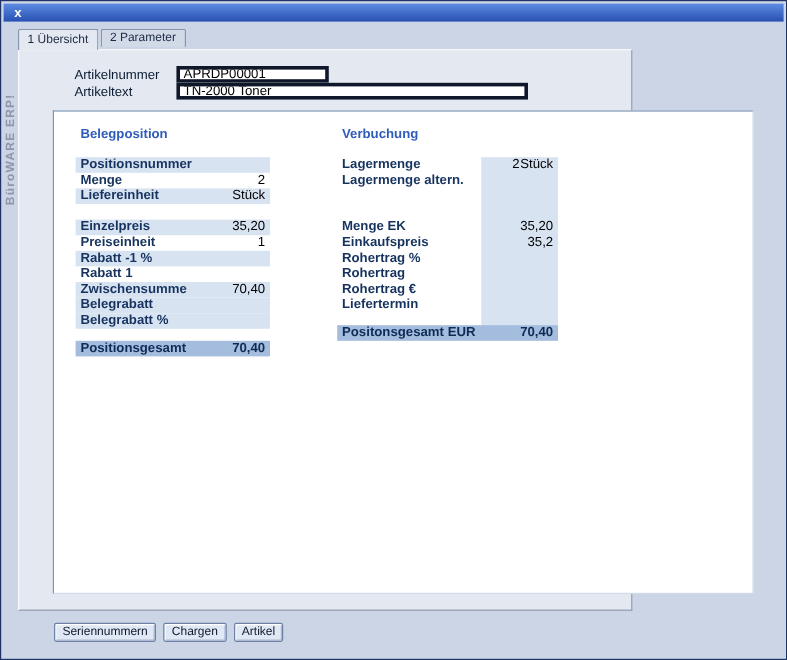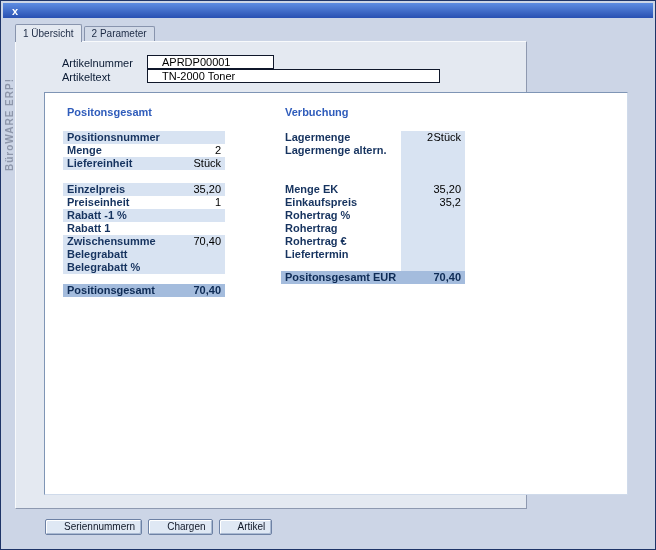--- a/index.html
+++ b/index.html
@@ -20,40 +20,40 @@
   #titlebar .close { width:14px; text-align:center; font-weight:bold; cursor:default; }
 
   #content { position:absolute; left:3px; top:18px; right:3px; bottom:3px; background:var(--frame-bg,#ccd5e6); }
 
   #branding {
     position:absolute; left:0px; top:22px; width:12px; height:130px;
     writing-mode:vertical-rl; transform:rotate(180deg);
     font-size:10px; font-weight:bold; letter-spacing:1px; color:#8d96aa; white-space:nowrap;
   }
 
-  #tabs { position:absolute; left:11px; top:5px; height:18px; display:flex; align-items:center; z-index:2; }
+  #tabs { position:absolute; left:11px; top:5px; height:18px; display:flex; align-items:flex-start; z-index:2; }
   .tab {
     height:15px; line-height:14px; padding:0 7px; font-size:10px; color:#1c2a44;
     background:#d2dae8; border:1px solid #8894ad; border-bottom:none;
     border-radius:2px 2px 0 0; margin-right:2px; white-space:nowrap; cursor:default;
   }
   .tab.active { height:18px; line-height:17px; background:var(--panel-bg,#e4e9f1); position:relative; z-index:3; }
 
   #panel {
     position:absolute; left:11px; top:22px; width:512px; height:468px;
     background:var(--panel-bg,#e4e9f1);
     border:1px solid; border-color:#f8fafc #8e99b0 #8e99b0 #f8fafc;
     z-index:1;
   }
   .flabel { position:absolute; font-size:11px; color:#0a1a33; white-space:nowrap; }
   #flabel1 { left:46px; top:15px; }
   #flabel2 { left:46px; top:29px; }
   input {
     position:absolute; height:14px; font-family:"Liberation Sans",sans-serif; font-size:11px;
-    border:1px solid #0f172a; background:#fff; color:#000; padding:0 14px;
+    border:3px solid #0f172a; background:#fff; color:#000; padding:0 3px;
   }
   #finput1 { left:131px; top:13px; width:127px; }
   #finput2 { left:131px; top:27px; width:293px; }
 
   #white-panel {
     position:absolute; left:28px; top:50px; width:584px; height:403px;
     background:#fff; border:1px solid; border-color:#7f95b5 #cfdaea #cfdaea #7f95b5;
   }
   .col-title { position:absolute; top:13px; font-size:11px; font-weight:bold; color:var(--header-text,#2f5cbb); white-space:nowrap; }
   #left-title  { left:22px; }
@@ -70,21 +70,21 @@
   .row .val  { margin-left:auto; color:#000; }
   .row .unit { width:28px; text-align:right; color:#000; }
   .row.shaded { background:var(--row-shaded,#d8e3f2); }
   .row.total  { background:var(--total-bar,#a4bcdd); }
   .row.total .lbl, .row.total .val { color:#0e2b55; font-weight:bold; }
   .spacer { height:13px; } .spacer.small { height:10px; }
 
   #buttons { position:absolute; left:41px; top:500px; display:flex; gap:6px; }
   .btn {
     font-family:"Liberation Sans",sans-serif; font-size:10px; color:#101828;
-    background:#dfe8f4; border:1px solid #6d81a4; border-radius:2px; padding:1px 6px 2px 18px;
+    background:#dfe8f4; border:1px solid #6d81a4; border-radius:2px; padding:1px 6px 2px 6px;
     box-shadow: inset 1px 1px 0 #ffffff, inset -1px -1px 0 #a9b9d2; cursor:default; white-space:nowrap;
   }
 </style>
 </head>
 <body>
 
 <div id="window">
   <div id="titlebar">
     <span class="close">x</span>
   </div>
@@ -93,21 +93,21 @@
     <div id="tabs">
         <div class="tab active">1 Übersicht</div>
         <div class="tab">2 Parameter</div>
       </div>
     <div id="panel">
       <label class="flabel" id="flabel1">Artikelnummer</label>
       <input id="finput1" value="APRDP00001" style="">
       <label class="flabel" id="flabel2">Artikeltext</label>
       <input id="finput2" value="TN-2000 Toner" style="">
       <div id="white-panel">
-        <div class="col-title" id="left-title">Positonsgesamt</div>
+        <div class="col-title" id="left-title">Belegposition</div>
         <div class="col-title" id="right-title">Verbuchung</div>
         <div id="strip"></div>
         <div class="rows" id="left-rows">
             <div class="row shaded">
               <span class="lbl">Positionsnummer</span>
               <span class="val"></span>
             </div>
             <div class="row">
               <span class="lbl">Menge</span>
               <span class="val">2</span>

